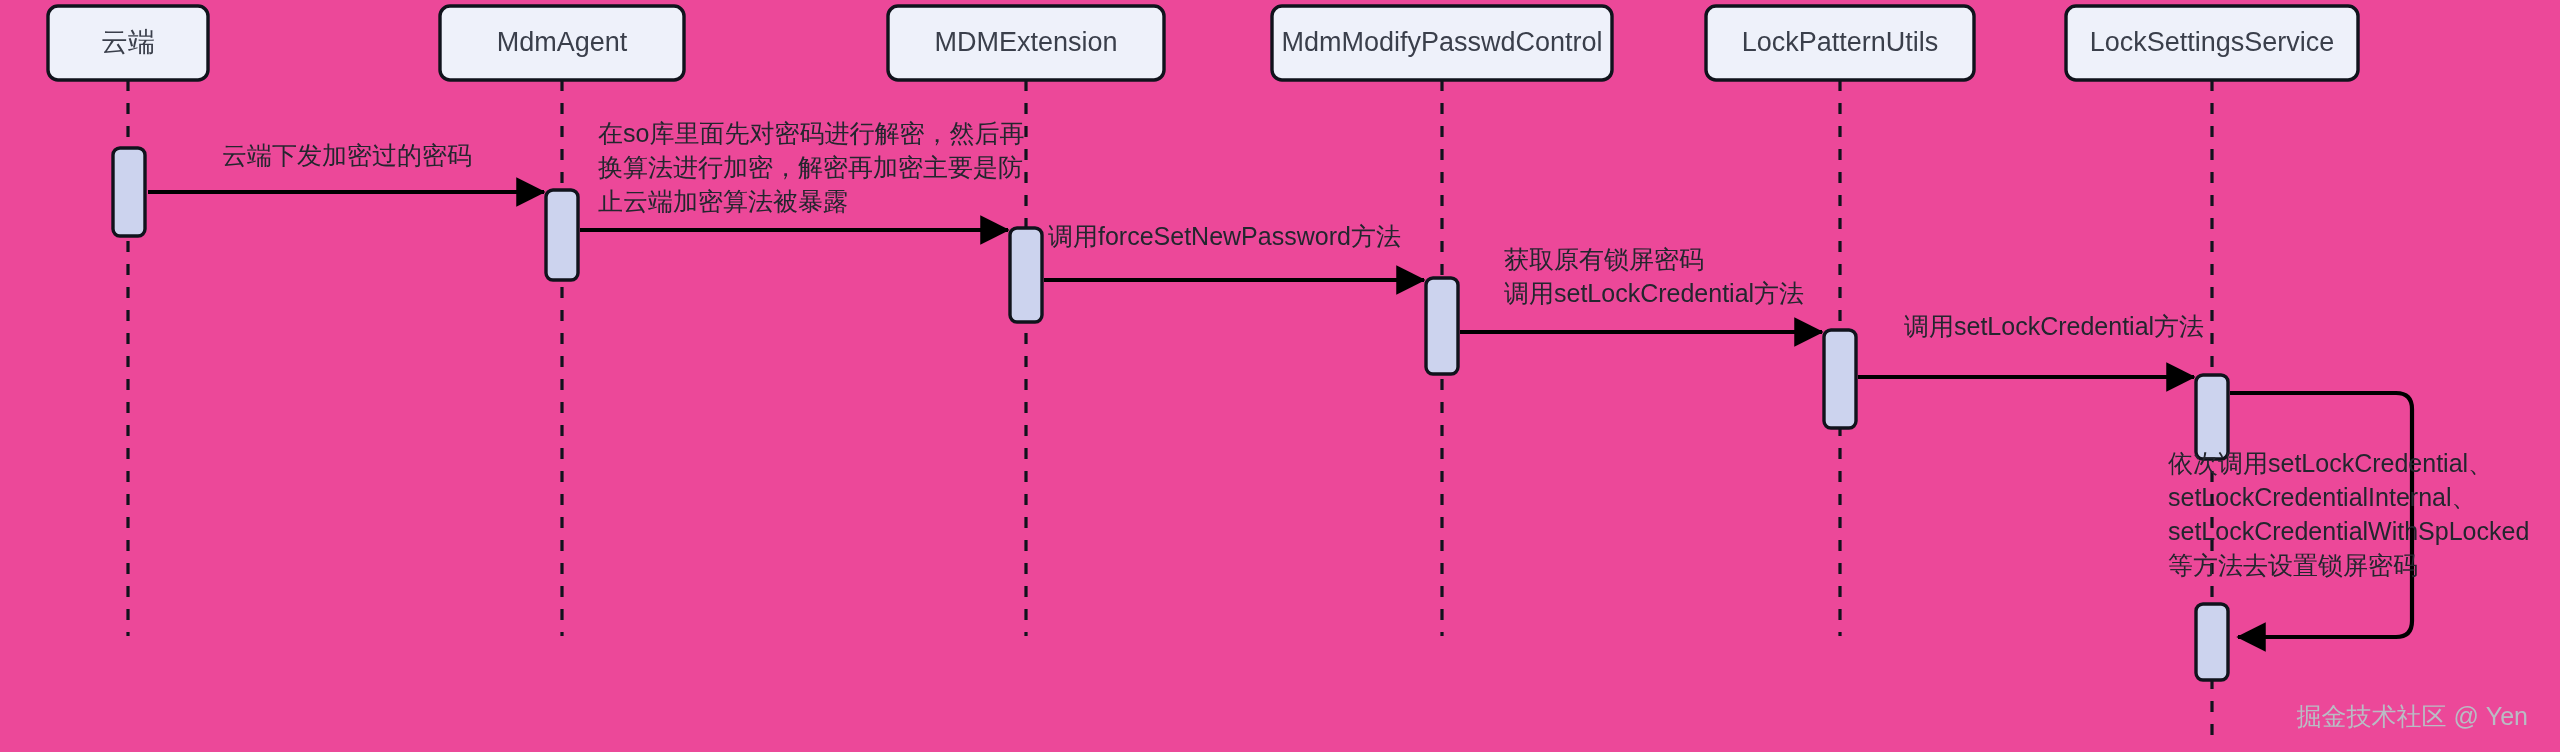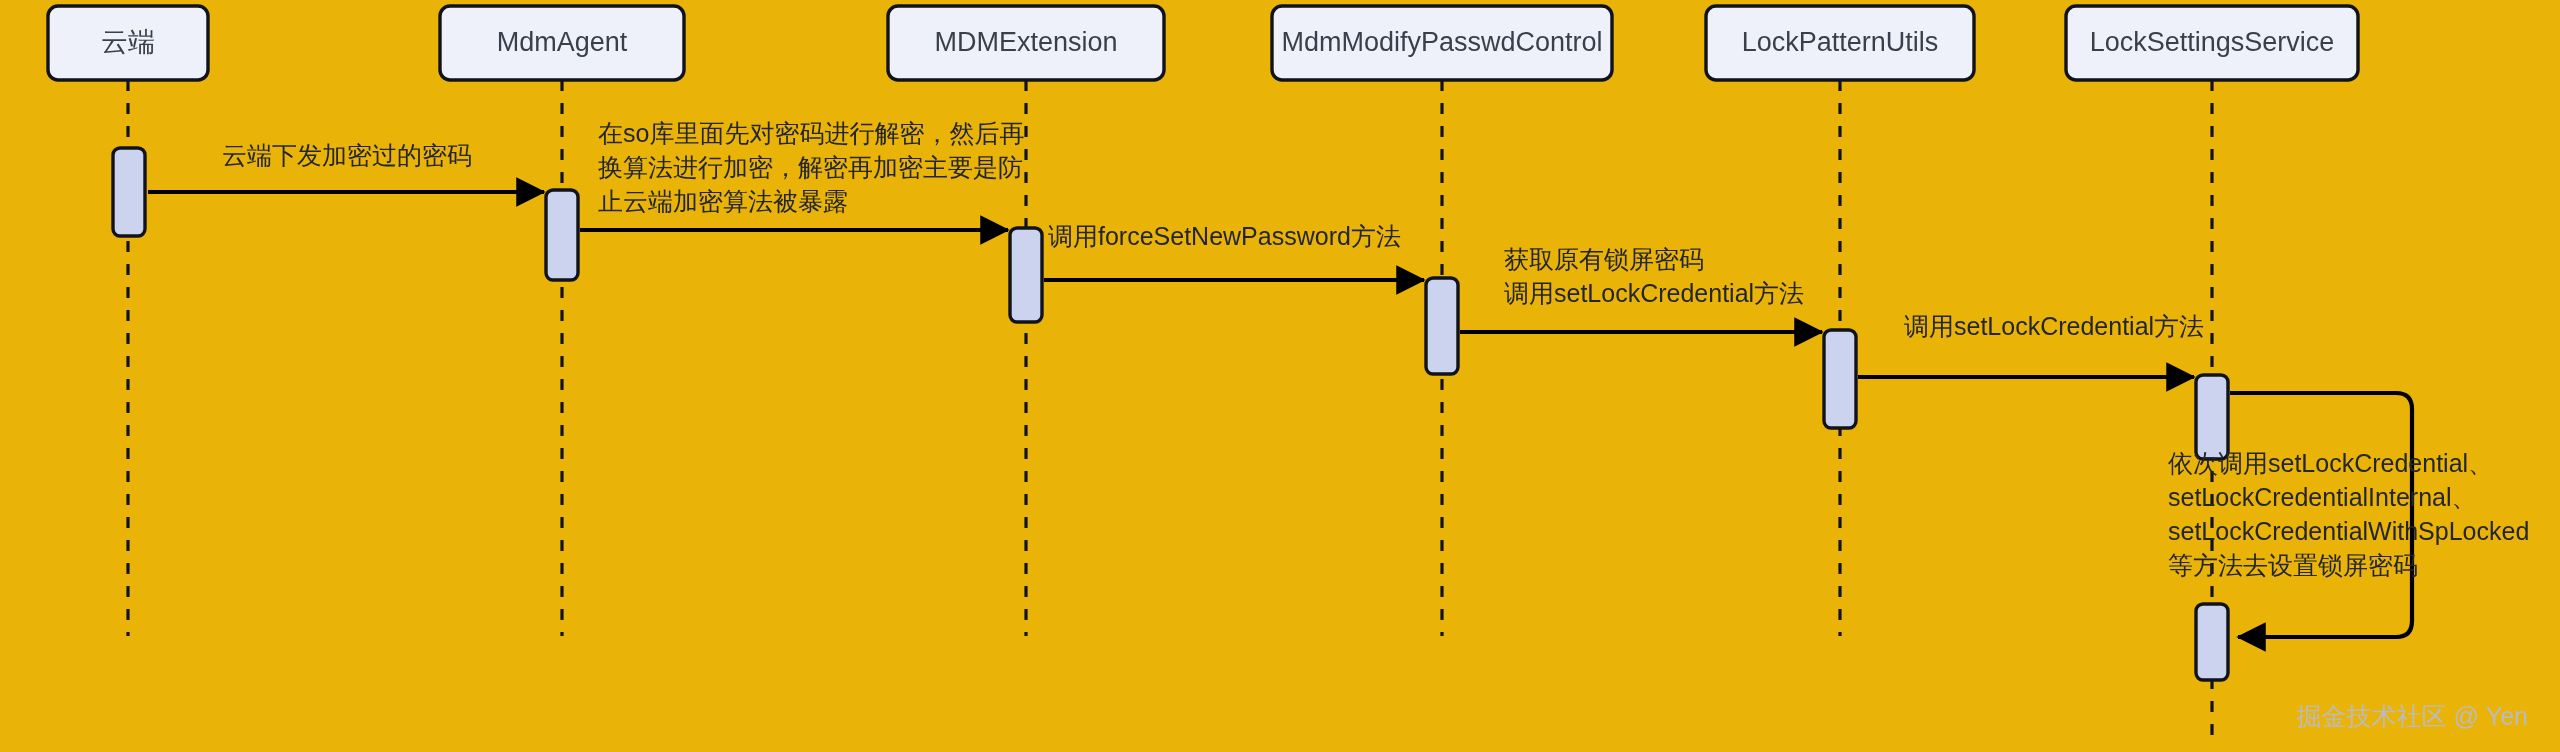--- a/index.html
+++ b/index.html
@@ -8,21 +8,21 @@
     padding: 0;
     background: #ffffff;
   }
   body {
     font-family: "Liberation Sans", "DejaVu Sans", sans-serif;
   }
   #diagram-root {
     position: relative;
     width: 2560px;
     height: 752px;
-    background: #eab308;
+    background: #ec4899;
     overflow: hidden;
   }
   #seq-svg {
     position: absolute;
     left: 0;
     top: 0;
     width: 2560px;
     height: 752px;
     display: block;
   }

